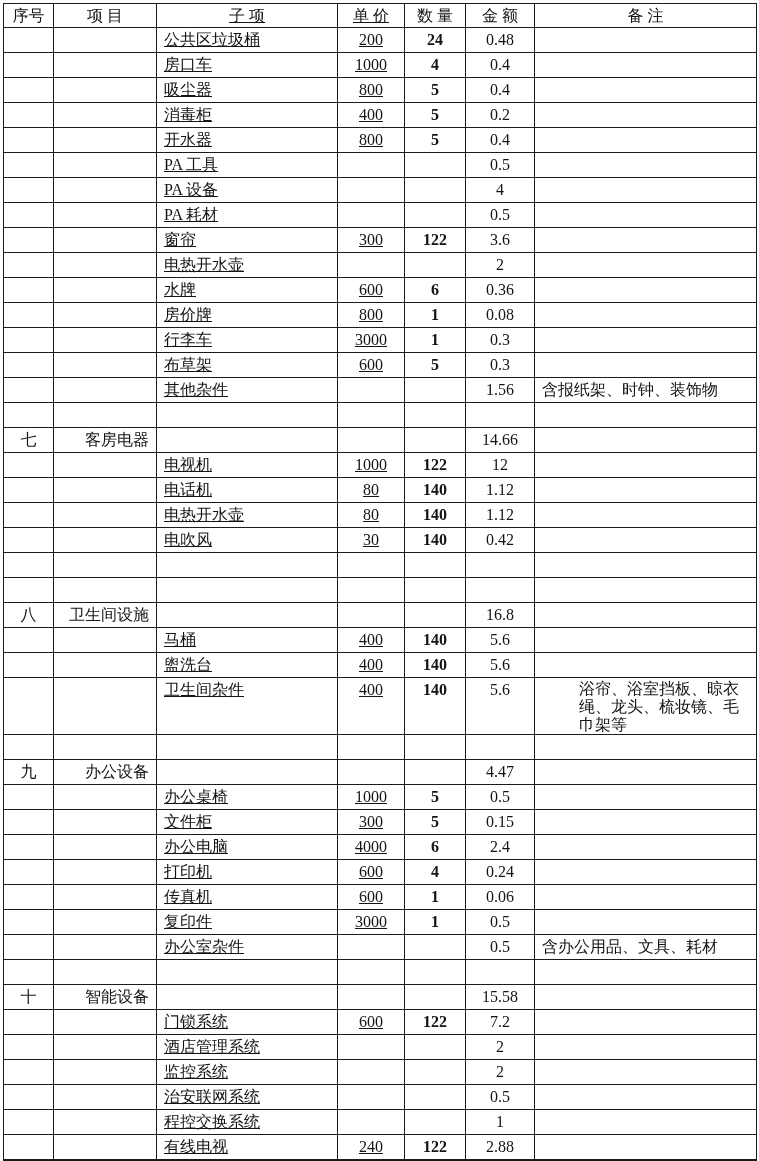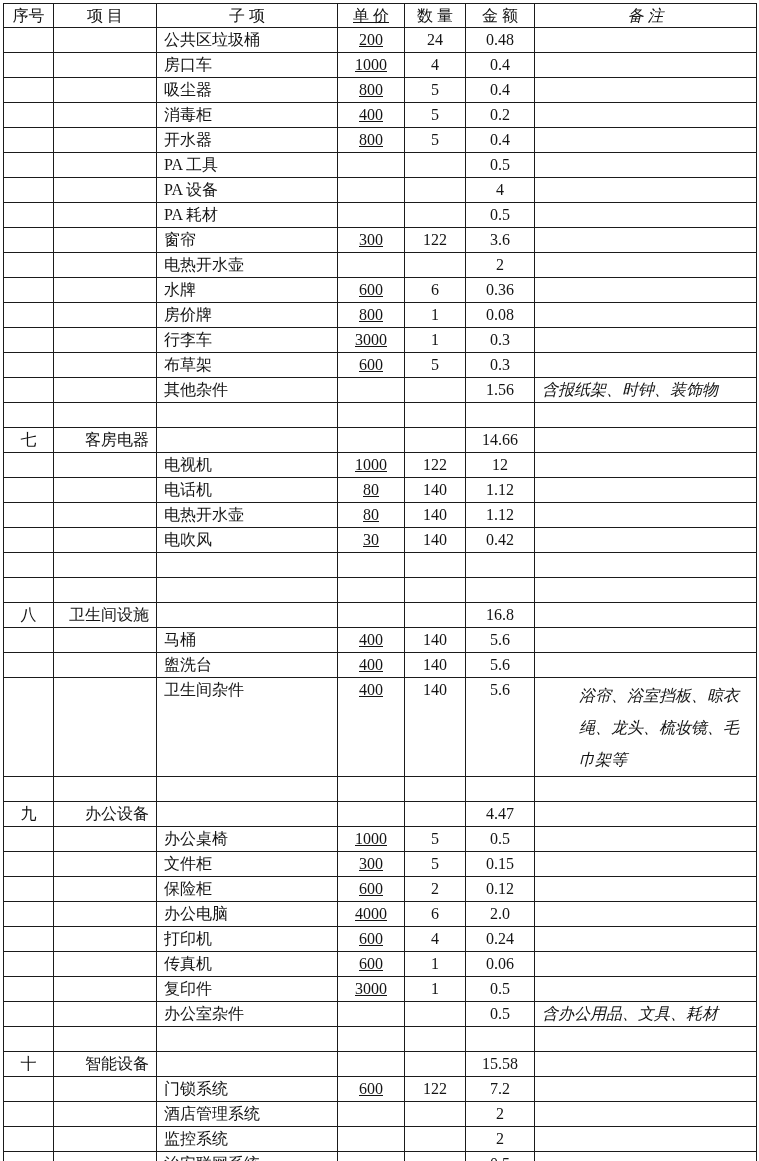--- a/index.html
+++ b/index.html
@@ -36,33 +36,33 @@
     line-height: 1.25;
   }
   .expense-table thead th {
     font-weight: normal;
     text-align: center;
     height: 23px;
     padding: 0;
   }
   .col-serial      { text-align: center; padding: 0; margin-top: 22px; }
   .col-project     { text-align: right; }
-  .col-sub-item    { text-align: left; }
+  .col-sub-item    { text-align: left; text-decoration: underline; }
   .col-unit-price  { text-align: center; padding: 0; text-decoration: underline; }
-  .col-quantity    { text-align: center; padding: 0; }
+  .col-quantity    { text-align: center; padding: 0; font-weight: bold; }
   .col-amount      { text-align: center; padding: 0; }
-  .col-remark      { text-align: left; font-style: italic; }
+  .col-remark      { text-align: left; }
   tr.tall-row { height: 49px; }
   tr.tall-row td {
     vertical-align: top;
     padding-top: 2px;
   }
   tr.tall-row td.col-remark {
     white-space: normal;
-    line-height: 32px;
+    line-height: 18px;
     padding-left: 44px;
   }
 </style>
 </head>
 <body>
 
 <div class="page">
   <table class="expense-table">
     <colgroup>
       <col style="width:50px">
@@ -360,33 +360,24 @@
           <td class="col-project"></td>
           <td class="col-sub-item">文件柜</td>
           <td class="col-unit-price">300</td>
           <td class="col-quantity">5</td>
           <td class="col-amount">0.15</td>
           <td class="col-remark"></td>
         </tr>
         <tr>
           <td class="col-serial"></td>
           <td class="col-project"></td>
-          <td class="col-sub-item">保险柜</td>
-          <td class="col-unit-price">600</td>
-          <td class="col-quantity">2</td>
-          <td class="col-amount">0.12</td>
-          <td class="col-remark"></td>
-        </tr>
-        <tr>
-          <td class="col-serial"></td>
-          <td class="col-project"></td>
           <td class="col-sub-item">办公电脑</td>
           <td class="col-unit-price">4000</td>
           <td class="col-quantity">6</td>
-          <td class="col-amount">2.0</td>
+          <td class="col-amount">2.4</td>
           <td class="col-remark"></td>
         </tr>
         <tr>
           <td class="col-serial"></td>
           <td class="col-project"></td>
           <td class="col-sub-item">打印机</td>
           <td class="col-unit-price">600</td>
           <td class="col-quantity">4</td>
           <td class="col-amount">0.24</td>
           <td class="col-remark"></td>

